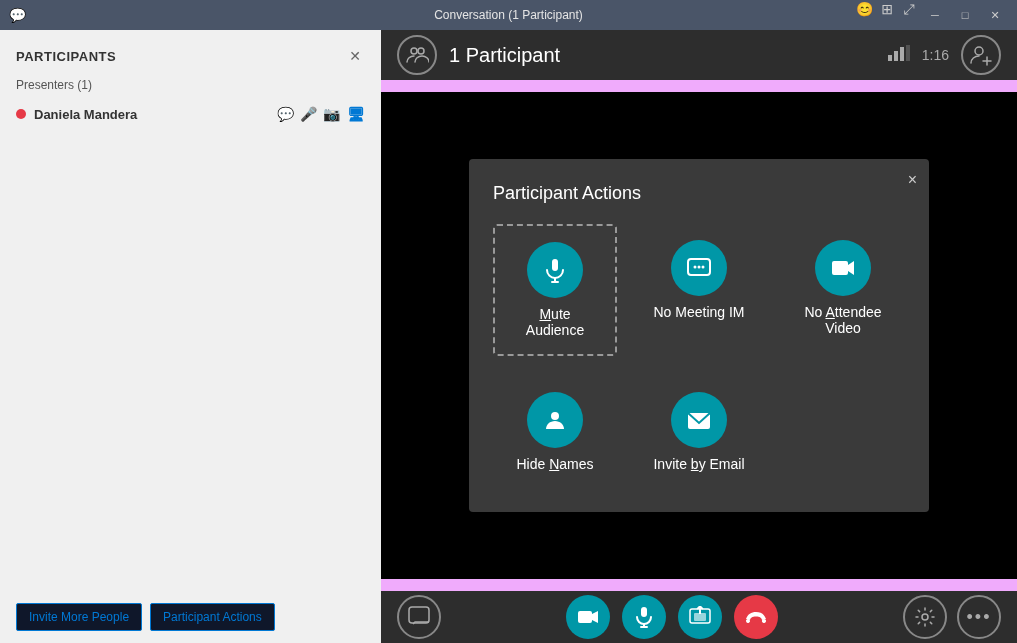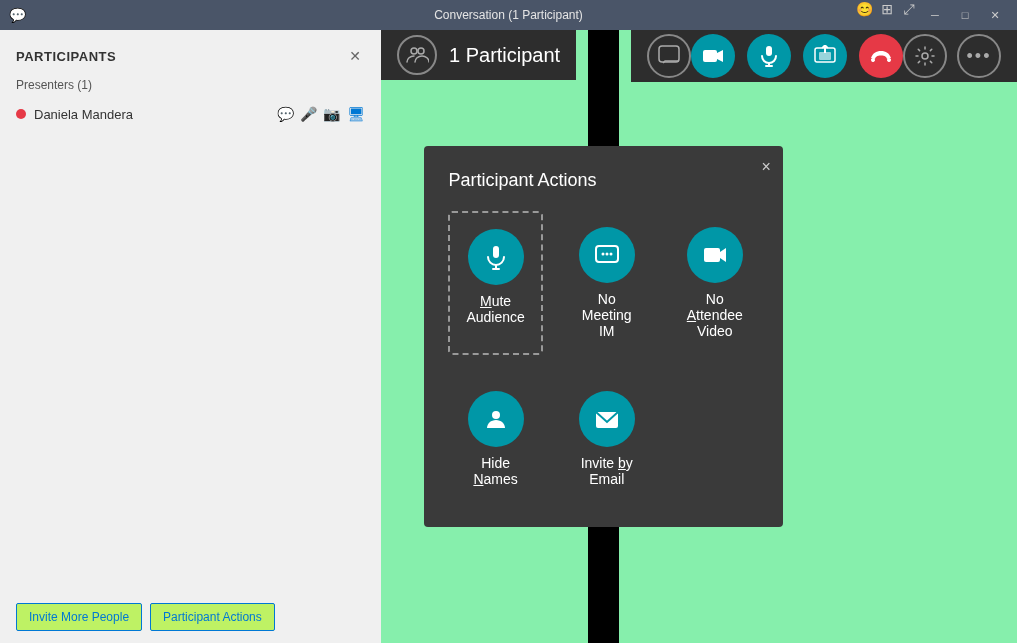--- a/index.html
+++ b/index.html
@@ -65,20 +65,21 @@
     .presenters-label {
       padding: 4px 16px 8px 16px;
       font-size: 12px;
       color: #555;
     }
     .participant-item {
       display: flex;
       align-items: center;
       padding: 6px 16px;
       gap: 8px;
+      font-weight: bold;
     }
     .participant-dot {
       width: 10px;
       height: 10px;
       border-radius: 50%;
       background: #e63946;
       flex-shrink: 0;
     }
     .participant-name {
       font-size: 13px;
@@ -92,35 +93,35 @@
       position: absolute;
       bottom: 0;
       left: 0;
       right: 0;
       padding: 12px 16px;
       display: flex;
       gap: 8px;
     }
     .panel-btn {
       border: 1px solid #0078d4;
-      background: #bef264;
+      background: #0f172a;
       color: #0078d4;
       font-size: 12px;
       padding: 6px 12px;
       cursor: pointer;
       border-radius: 2px;
     }
 
     
     .right-area {
       flex: 1;
-      background: #86efac;
+      background: #f0abfc;
       position: relative;
       display: flex;
-      flex-direction: row;
+      flex-direction: column;
       gap: 12px;
     }
 
     
     .top-bar {
       height: 50px;
       background: #2d2d2d;
       display: flex;
       align-items: center;
       padding: 0 16px;
@@ -315,20 +316,39 @@
         <div class="participants-circle">
           <svg width="24" height="24" viewBox="0 0 24 24" fill="none" xmlns="http://www.w3.org/2000/svg">
             <circle cx="9" cy="8" r="3" stroke="#aaa" stroke-width="1.5"></circle>
             <circle cx="16" cy="8" r="3" stroke="#aaa" stroke-width="1.5"></circle>
             <path d="M2 19c0-3.314 3.134-6 7-6" stroke="#aaa" stroke-width="1.5" stroke-linecap="round"></path>
             <path d="M10 19c0-3.314 3.134-6 7-6s7 2.686 7 6" stroke="#aaa" stroke-width="1.5" stroke-linecap="round"></path>
           </svg>
         </div>
         <span class="participants-count">1 Participant</span>
       </div>
+      <div class="top-bar-right">
+        <span class="signal-icon">
+          <svg width="22" height="16" viewBox="0 0 22 16">
+            <rect x="0" y="10" width="4" height="6" fill="#aaa"></rect>
+            <rect x="6" y="6" width="4" height="10" fill="#aaa"></rect>
+            <rect x="12" y="2" width="4" height="14" fill="#aaa"></rect>
+            <rect x="18" y="0" width="4" height="16" fill="#aaa" opacity="0.3"></rect>
+          </svg>
+        </span>
+        <span class="time-display">1:16</span>
+        <button class="add-participants-btn">
+          <svg width="22" height="22" viewBox="0 0 22 22" fill="none">
+            <circle cx="9" cy="7" r="4" stroke="#aaa" stroke-width="1.5"></circle>
+            <path d="M1 19c0-4 3.582-7 8-7" stroke="#aaa" stroke-width="1.5" stroke-linecap="round"></path>
+            <line x1="17" y1="13" x2="17" y2="21" stroke="#aaa" stroke-width="1.5" stroke-linecap="round"></line>
+            <line x1="13" y1="17" x2="21" y2="17" stroke="#aaa" stroke-width="1.5" stroke-linecap="round"></line>
+          </svg>
+        </button>
+      </div>
     </div>
 
     <div class="video-area">
 
       <div class="modal-overlay">
         <div class="modal">
           <button class="modal-close">×</button>
           <div class="modal-title">Participant Actions</div>
           <div class="modal-grid">
 

